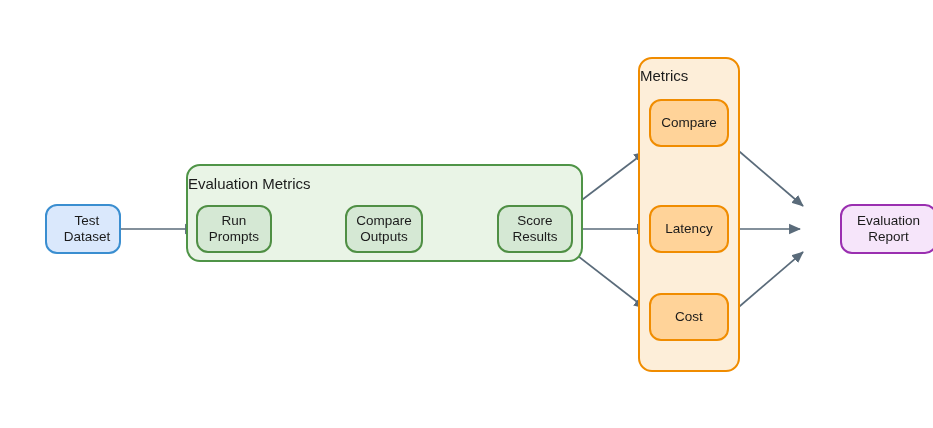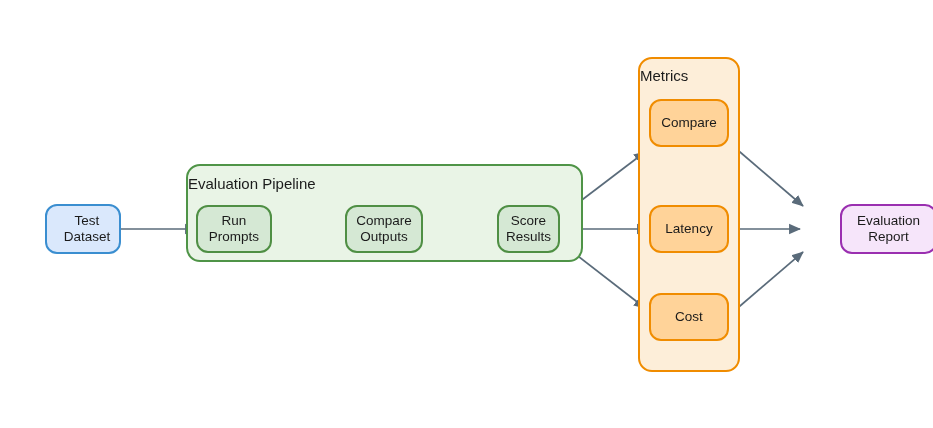--- a/index.html
+++ b/index.html
@@ -95,21 +95,21 @@
 
       <path d="M 733 146 L 803 206"></path>
 
       <path d="M 733 229 L 800 229"></path>
 
       <path d="M 733 312 L 803 252"></path>
     </g>
   </svg>
 
   <div class="cluster cluster-pipeline" style="left:186px; top:164px; width:397px; height:98px; z-index:1;">
-    <div class="cluster-title" style="top:9px;">Evaluation Pipeline</div>
+    <div class="cluster-title" style="top:9px;">Evaluation Metrics</div>
   </div>
 
   <div class="cluster cluster-metrics" style="left:638px; top:57px; width:102px; height:315px; z-index:1;">
     <div class="cluster-title" style="top:8px;">Metrics</div>
   </div>
 
   <div class="node n-blue" style="left:45px; top:204px; width:76px; height:50px;padding-left:8px;">
     <span>Test
 Dataset</span>
   </div>
@@ -117,21 +117,21 @@
   <div class="node n-green" style="left:345px; top:205px; width:78px; height:48px;">
     <span>Compare
 Outputs</span>
   </div>
 
   <div class="node n-green" style="left:196px; top:205px; width:76px; height:48px;">
     <span>Run
 Prompts</span>
   </div>
 
-  <div class="node n-green" style="left:497px; top:205px; width:63px; height:48px;">
+  <div class="node n-green" style="left:497px; top:205px; width:76px; height:48px;">
     <span>Score
 Results</span>
   </div>
 
   <div class="node n-orange" style="left:649px; top:99px; width:80px; height:48px;">
     <span>Compare</span>
   </div>
 
   <div class="node n-orange" style="left:649px; top:205px; width:80px; height:48px;text-align:right;">
     <span>Latency</span>

